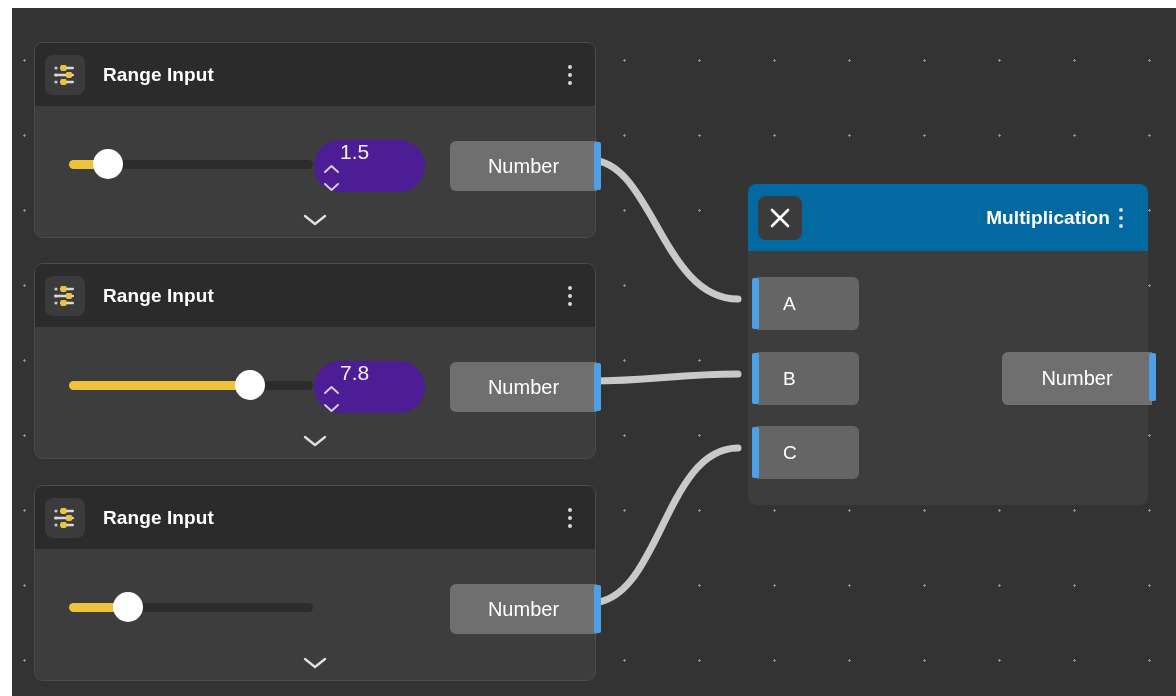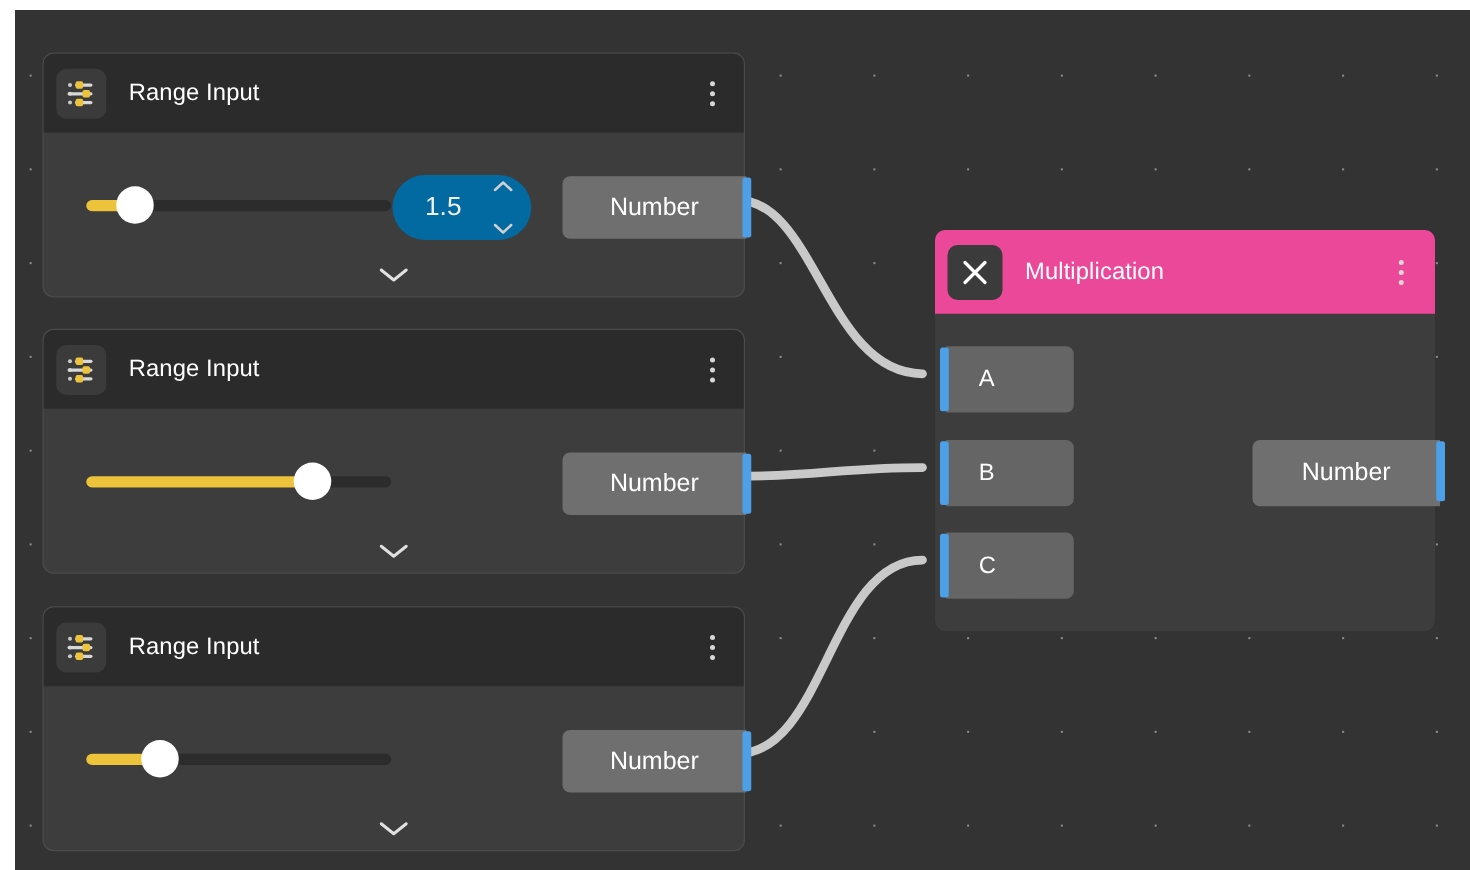--- a/index.html
+++ b/index.html
@@ -75,21 +75,21 @@
     border-radius: 8px;
     display: flex;
     align-items: center;
     justify-content: center;
     flex: 0 0 auto;
   }
   .hdr-title {
     margin-left: 18px;
     color: #ffffff;
     font-size: 19px;
-    font-weight: normal;
+    font-weight: bold;
     letter-spacing: .1px;
     flex: 1 1 auto;
     white-space: nowrap;
   }
   .kebab {
     width: 22px;
     height: 26px;
     display: flex;
     flex-direction: column;
     align-items: center;
@@ -146,24 +146,25 @@
     transform: translateX(-15px);
   }
 
   
   .numfield {
     position: absolute;
     top: 34px;
     left: 279px;
     width: 111px;
     height: 52px;
-    background: #0369a1;
+    background: #4c1d95;
     border-radius: 26px;
     display: flex;
-    align-items: center;
+    align-items: flex-start;
+    flex-direction: column;
   }
   .numfield .val {
     color: #f0f0f0;
     font-size: 21px;
     margin-left: 26px;
     flex: 1 1 auto;
   }
   .steppers {
     width: 34px;
     height: 44px;
@@ -216,26 +217,27 @@
   #node-mult {
     left: 736px;
     top: 176px;
     width: 400px;
     height: 321px;
     background: #3d3d3d;
     border-radius: 9px;
   }
   #node-mult .node-header {
     height: 67px;
-    background: #ec4899;
+    background: #0369a1;
     border-radius: 8px 8px 0 0;
     display: flex;
     align-items: center;
     padding: 0 16px 0 10px;
     box-sizing: border-box;
+    text-align: right;
   }
   .close-box {
     width: 44px;
     height: 44px;
     background: #3b3b3b;
     border-radius: 8px;
     display: flex;
     align-items: center;
     justify-content: center;
     flex: 0 0 auto;
@@ -367,20 +369,31 @@
           <i></i>
           <i></i>
         </div>
     </div>
     <div class="node-body">
       <div class="slider">
         <div class="track"></div>
         <div class="fill" id="r2-fill" style="width: 180.56px;"></div>
         <div class="thumb" id="r2-thumb" style="left: 180.56px;"></div>
       </div>
+      <div class="numfield">
+        <span class="val">7.8</span>
+        <span class="steppers">
+          <svg width="17" height="10" viewBox="0 0 17 10" xmlns="http://www.w3.org/2000/svg">
+            <path d="M2 8 L8.5 2 L15 8" stroke="#d0d0d0" stroke-width="2" fill="none" stroke-linecap="round" stroke-linejoin="round"></path>
+          </svg>
+          <svg width="17" height="10" viewBox="0 0 17 10" xmlns="http://www.w3.org/2000/svg">
+            <path d="M2 2 L8.5 8 L15 2" stroke="#d0d0d0" stroke-width="2" fill="none" stroke-linecap="round" stroke-linejoin="round"></path>
+          </svg>
+        </span>
+      </div>
       <div class="outport">
         <span class="plabel">Number</span>
         <span class="port-bar-r"></span>
       </div>
       <div class="expander">
         <svg width="30" height="16" viewBox="0 0 30 16" xmlns="http://www.w3.org/2000/svg">
           <path d="M5 4 L15 12 L25 4" stroke="#e0e0e0" stroke-width="2.4" fill="none" stroke-linecap="round" stroke-linejoin="round"></path>
         </svg>
       </div>
     </div>

